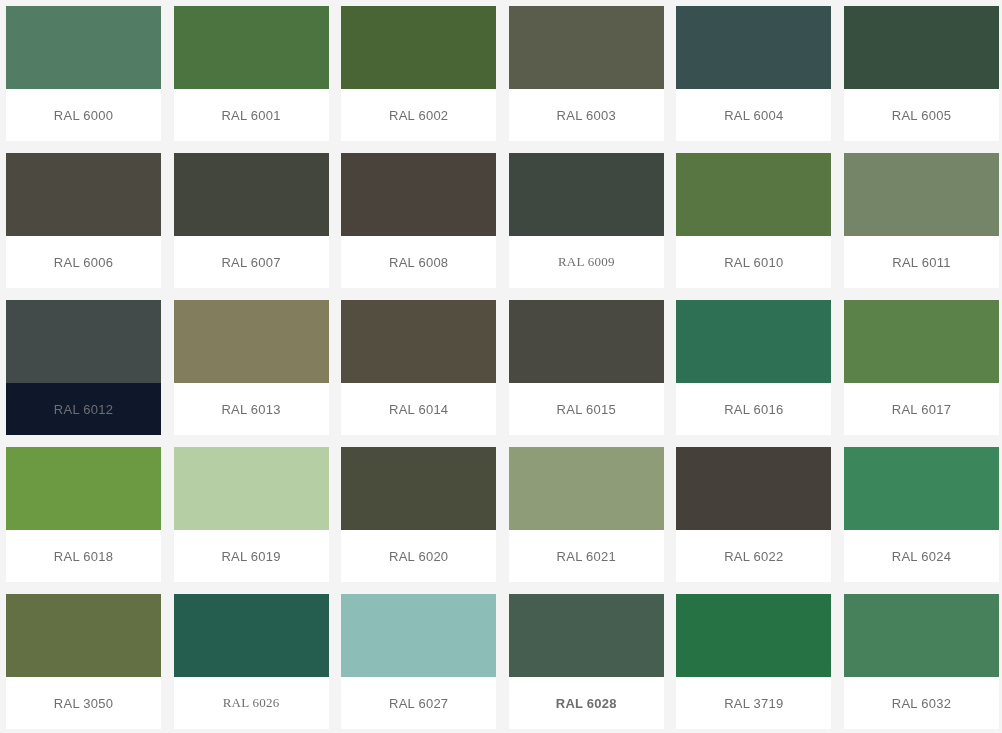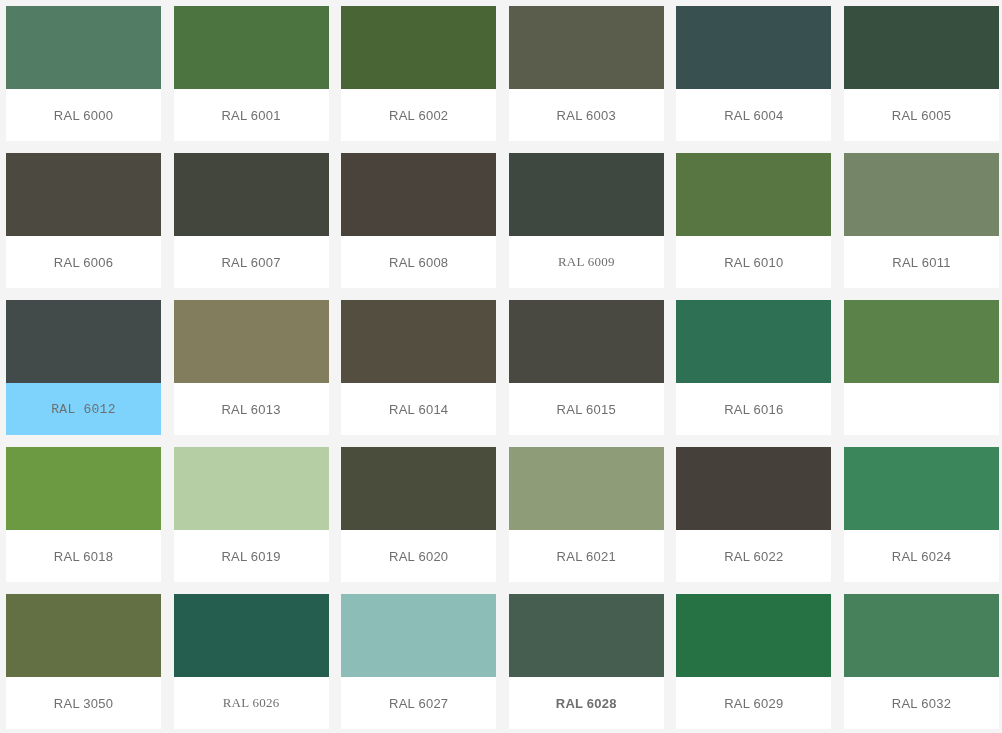--- a/index.html
+++ b/index.html
@@ -121,21 +121,21 @@
       <div class="color-label-wrap">
         <span class="color-label" style="color: rgb(111, 111, 111);">RAL 6010</span>
       </div>
     </div>
     <div class="color-card" style="background: rgb(255, 255, 255);">
       <div class="color-swatch" style="background-color: rgb(117, 133, 103);"></div>
       <div class="color-label-wrap">
         <span class="color-label" style="color: rgb(111, 111, 111);">RAL 6011</span>
       </div>
     </div>
-    <div class="color-card" style="background: #7dd3fc; font-family: Liberation Mono, monospace;">
+    <div class="color-card" style="background: #0f172a;">
       <div class="color-swatch" style="background-color: rgb(66, 75, 74);"></div>
       <div class="color-label-wrap">
         <span class="color-label" style="color: rgb(111, 111, 111);">RAL 6012</span>
       </div>
     </div>
     <div class="color-card" style="background: rgb(255, 255, 255);">
       <div class="color-swatch" style="background-color: rgb(130, 125, 92);"></div>
       <div class="color-label-wrap">
         <span class="color-label" style="color: rgb(111, 111, 111);">RAL 6013</span>
       </div>
@@ -153,20 +153,23 @@
       </div>
     </div>
     <div class="color-card" style="background: rgb(255, 255, 255);">
       <div class="color-swatch" style="background-color: rgb(45, 112, 83);"></div>
       <div class="color-label-wrap">
         <span class="color-label" style="color: rgb(111, 111, 111);">RAL 6016</span>
       </div>
     </div>
     <div class="color-card" style="background: rgb(255, 255, 255);">
       <div class="color-swatch" style="background-color: rgb(91, 131, 73);"></div>
+      <div class="color-label-wrap">
+        <span class="color-label" style="color: rgb(111, 111, 111);">RAL 6017</span>
+      </div>
     </div>
     <div class="color-card" style="background: rgb(255, 255, 255);">
       <div class="color-swatch" style="background-color: rgb(107, 154, 67);"></div>
       <div class="color-label-wrap">
         <span class="color-label" style="color: rgb(111, 111, 111);">RAL 6018</span>
       </div>
     </div>
     <div class="color-card" style="background: rgb(255, 255, 255);">
       <div class="color-swatch" style="background-color: rgb(181, 206, 163);"></div>
       <div class="color-label-wrap">
@@ -217,21 +220,21 @@
     </div>
     <div class="color-card" style="background: rgb(255, 255, 255);">
       <div class="color-swatch" style="background-color: rgb(69, 94, 79);"></div>
       <div class="color-label-wrap">
         <span class="color-label" style="color: rgb(111, 111, 111); font-weight: bold;">RAL 6028</span>
       </div>
     </div>
     <div class="color-card" style="background: rgb(255, 255, 255);">
       <div class="color-swatch" style="background-color: rgb(39, 114, 69);"></div>
       <div class="color-label-wrap">
-        <span class="color-label" style="color: rgb(111, 111, 111);">RAL 6029</span>
+        <span class="color-label" style="color: rgb(111, 111, 111);">RAL 3719</span>
       </div>
     </div>
     <div class="color-card" style="background: rgb(255, 255, 255);">
       <div class="color-swatch" style="background-color: rgb(71, 129, 92);"></div>
       <div class="color-label-wrap">
         <span class="color-label" style="color: rgb(111, 111, 111);">RAL 6032</span>
       </div>
     </div>
   </div>
 

